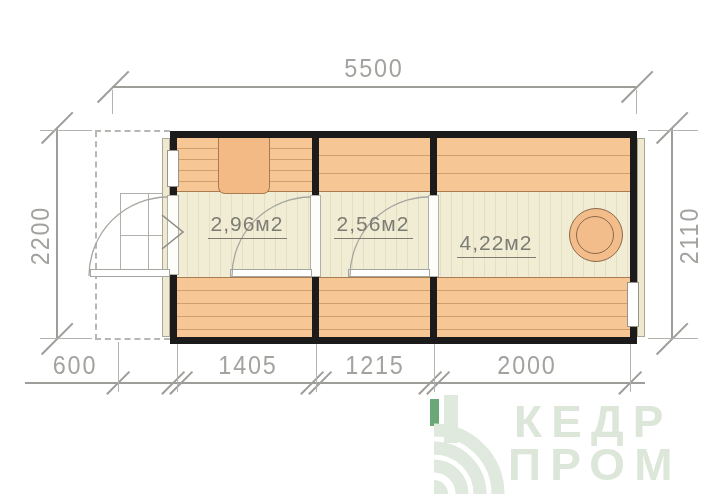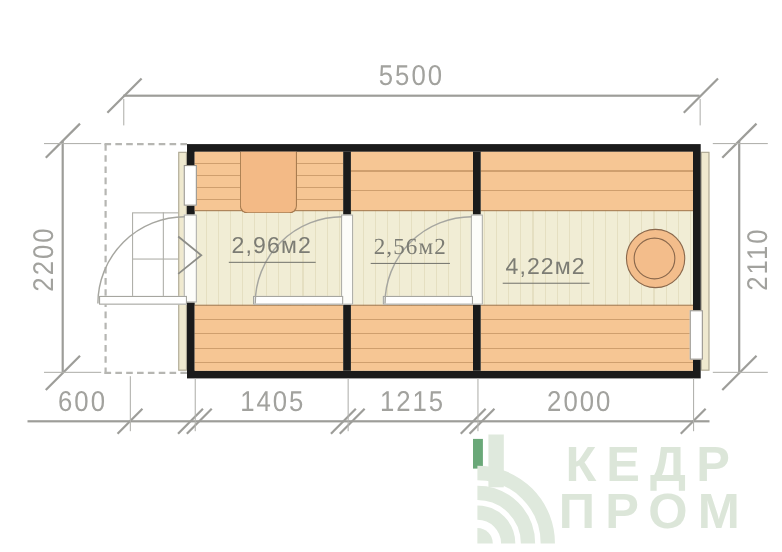--- a/index.html
+++ b/index.html
@@ -118,21 +118,21 @@
   <svg class="overlay" width="711" height="502" viewBox="0 0 711 502">
     <path d="M 168 197 A 79 79 0 0 0 89 276" fill="none" stroke="#a6a6a0" stroke-width="1.3"></path>
     <path d="M 311 197 A 79 79 0 0 0 232 276" fill="none" stroke="#a6a6a0" stroke-width="1.3"></path>
     <path d="M 429 197 A 79 79 0 0 0 350 276" fill="none" stroke="#a6a6a0" stroke-width="1.3"></path>
     <polyline points="162,215 183,232 162,249" fill="none" stroke="#8d8d87" stroke-width="1.6"></polyline>
   </svg>
 
   <div class="room-label" style="left:192px;top:212px;width:110px;">
     <span>2,96м2</span>
   </div>
-  <div class="room-label" style="left:318px;top:212px;width:110px;font-family:Liberation Serif, serif;">
+  <div class="room-label" style="left:318px;top:212px;width:110px;">
     <span>2,56м2</span>
   </div>
   <div class="room-label" style="left:441px;top:231px;width:110px;">
     <span>4,22м2</span>
   </div>
 
   <div class="dim-line-h" style="left:112px;top:86px;width:524px;"></div>
   <div class="dim-text" style="left:274px;top:53px;width:200px;">5500</div>
   <div class="slash" style="left:91px;top:86px;"></div>
   <div class="slash" style="left:615px;top:86px;"></div>

